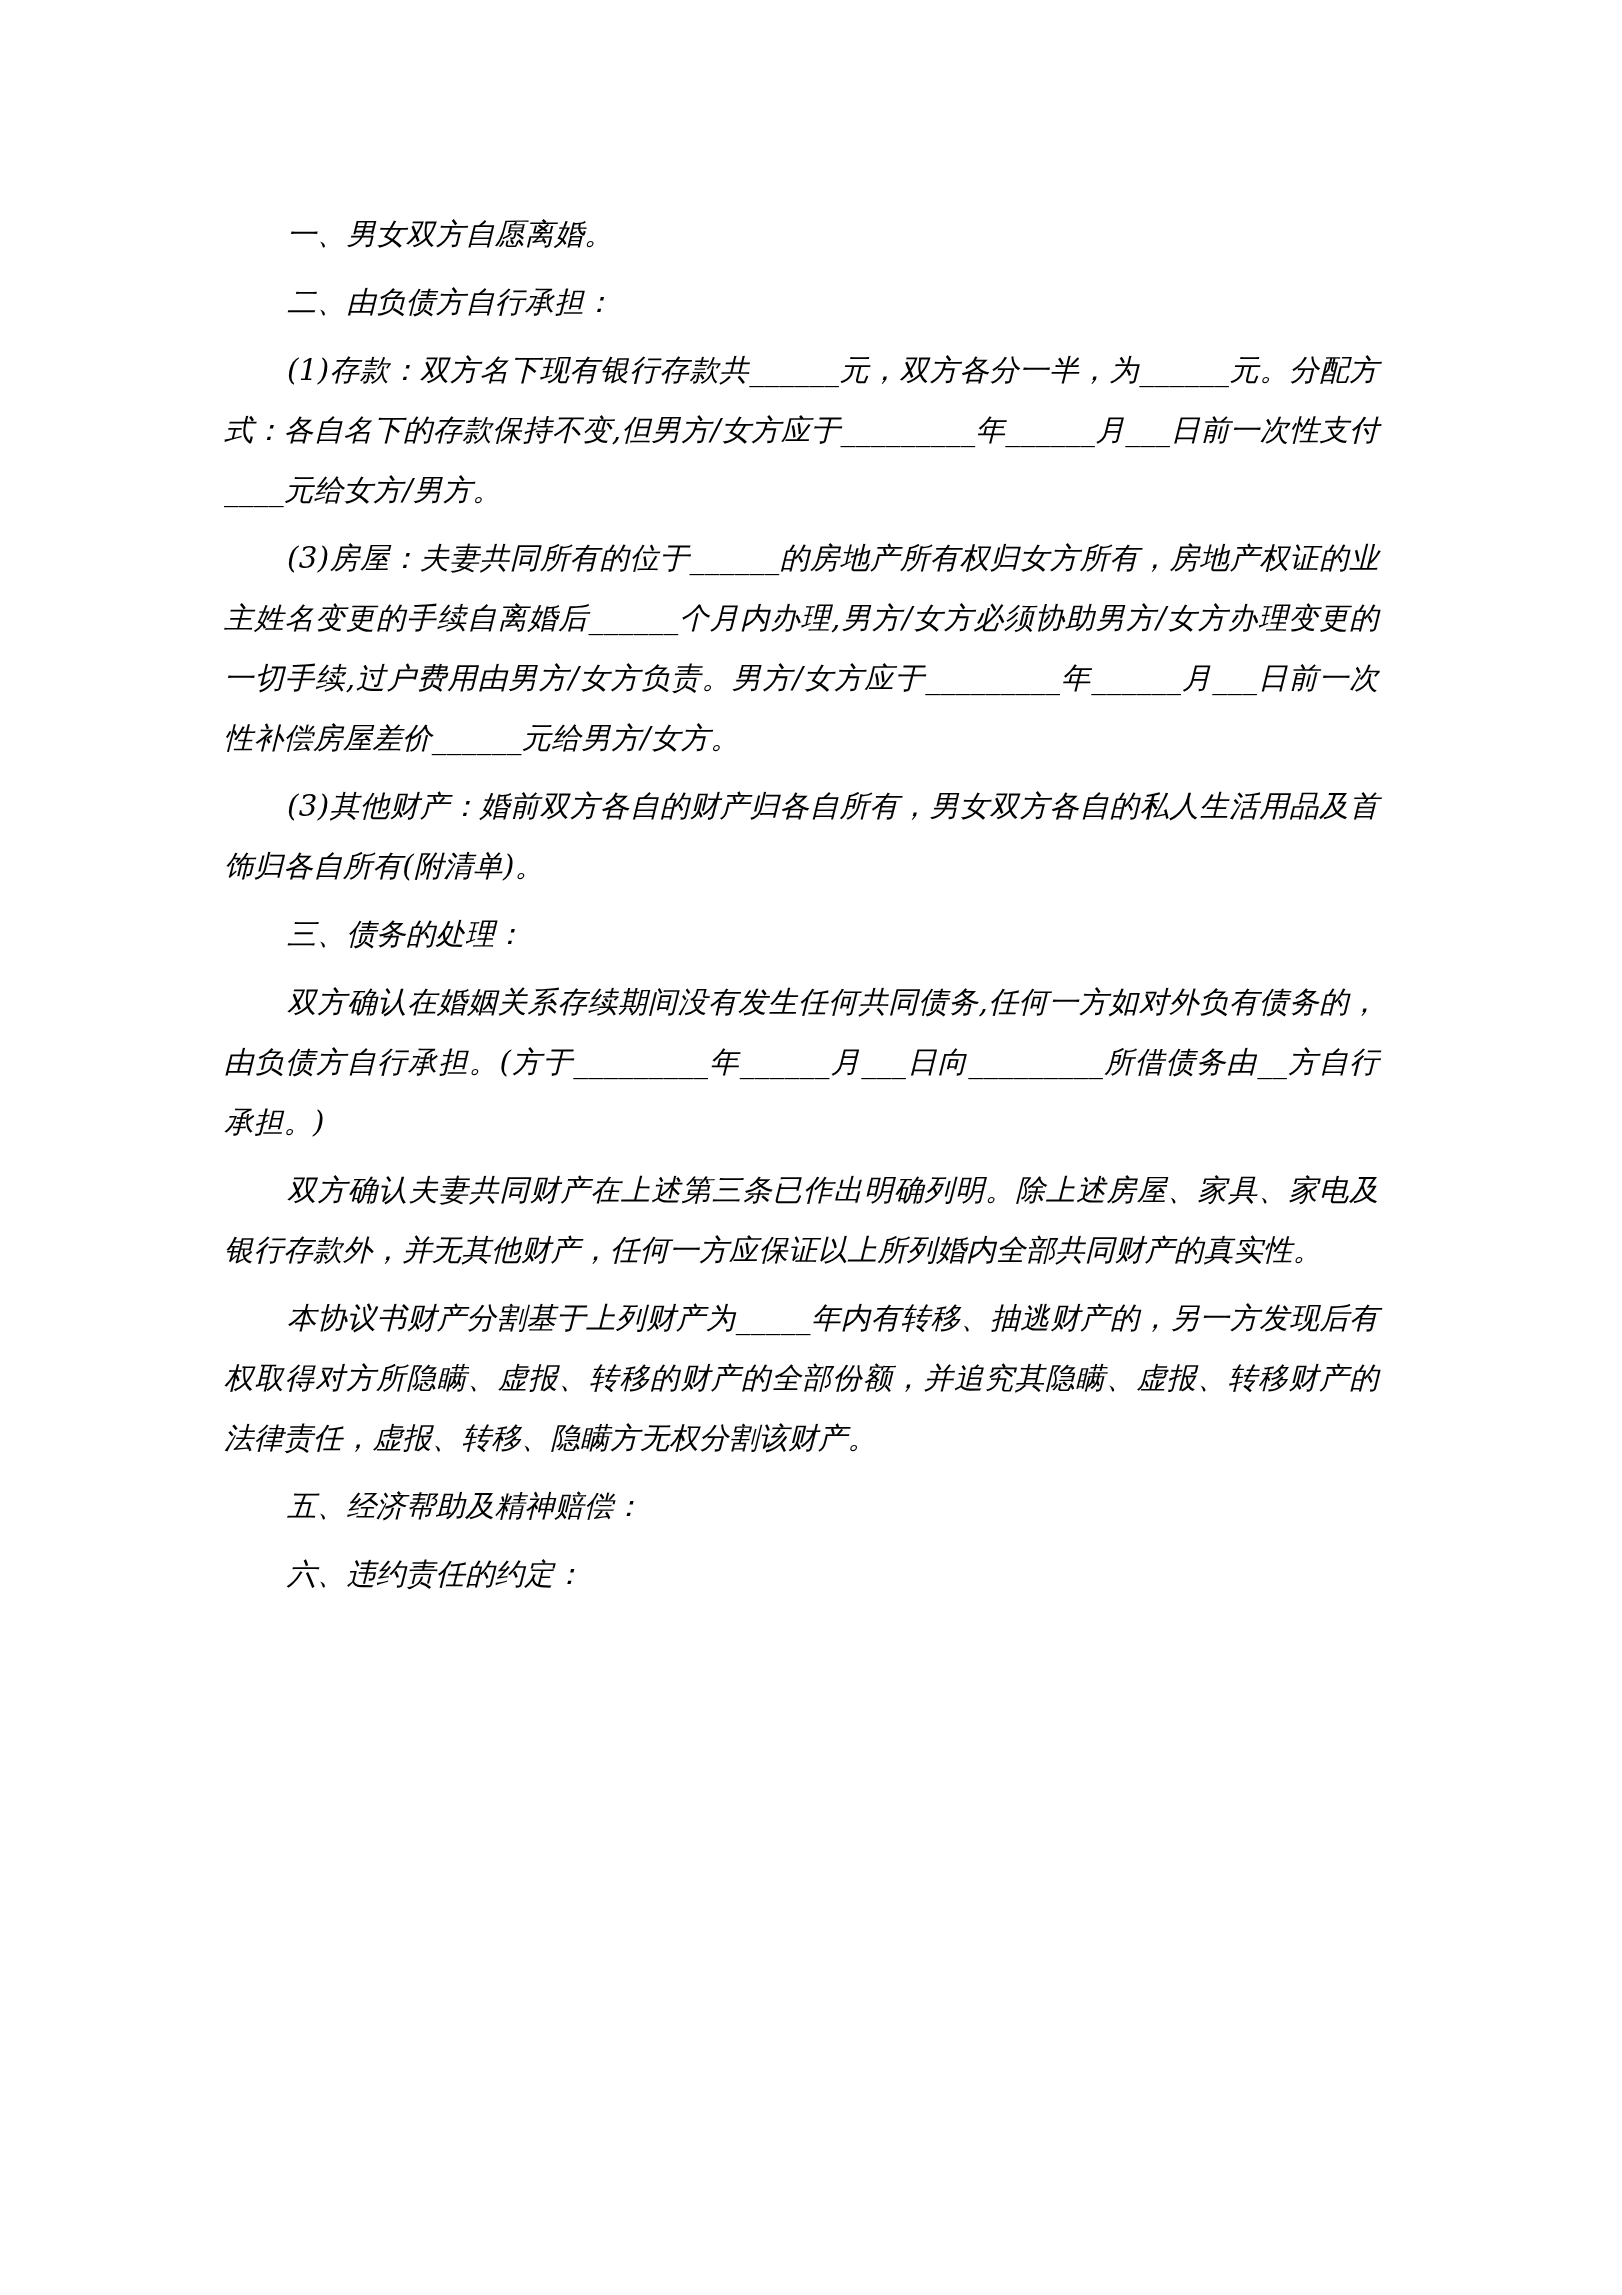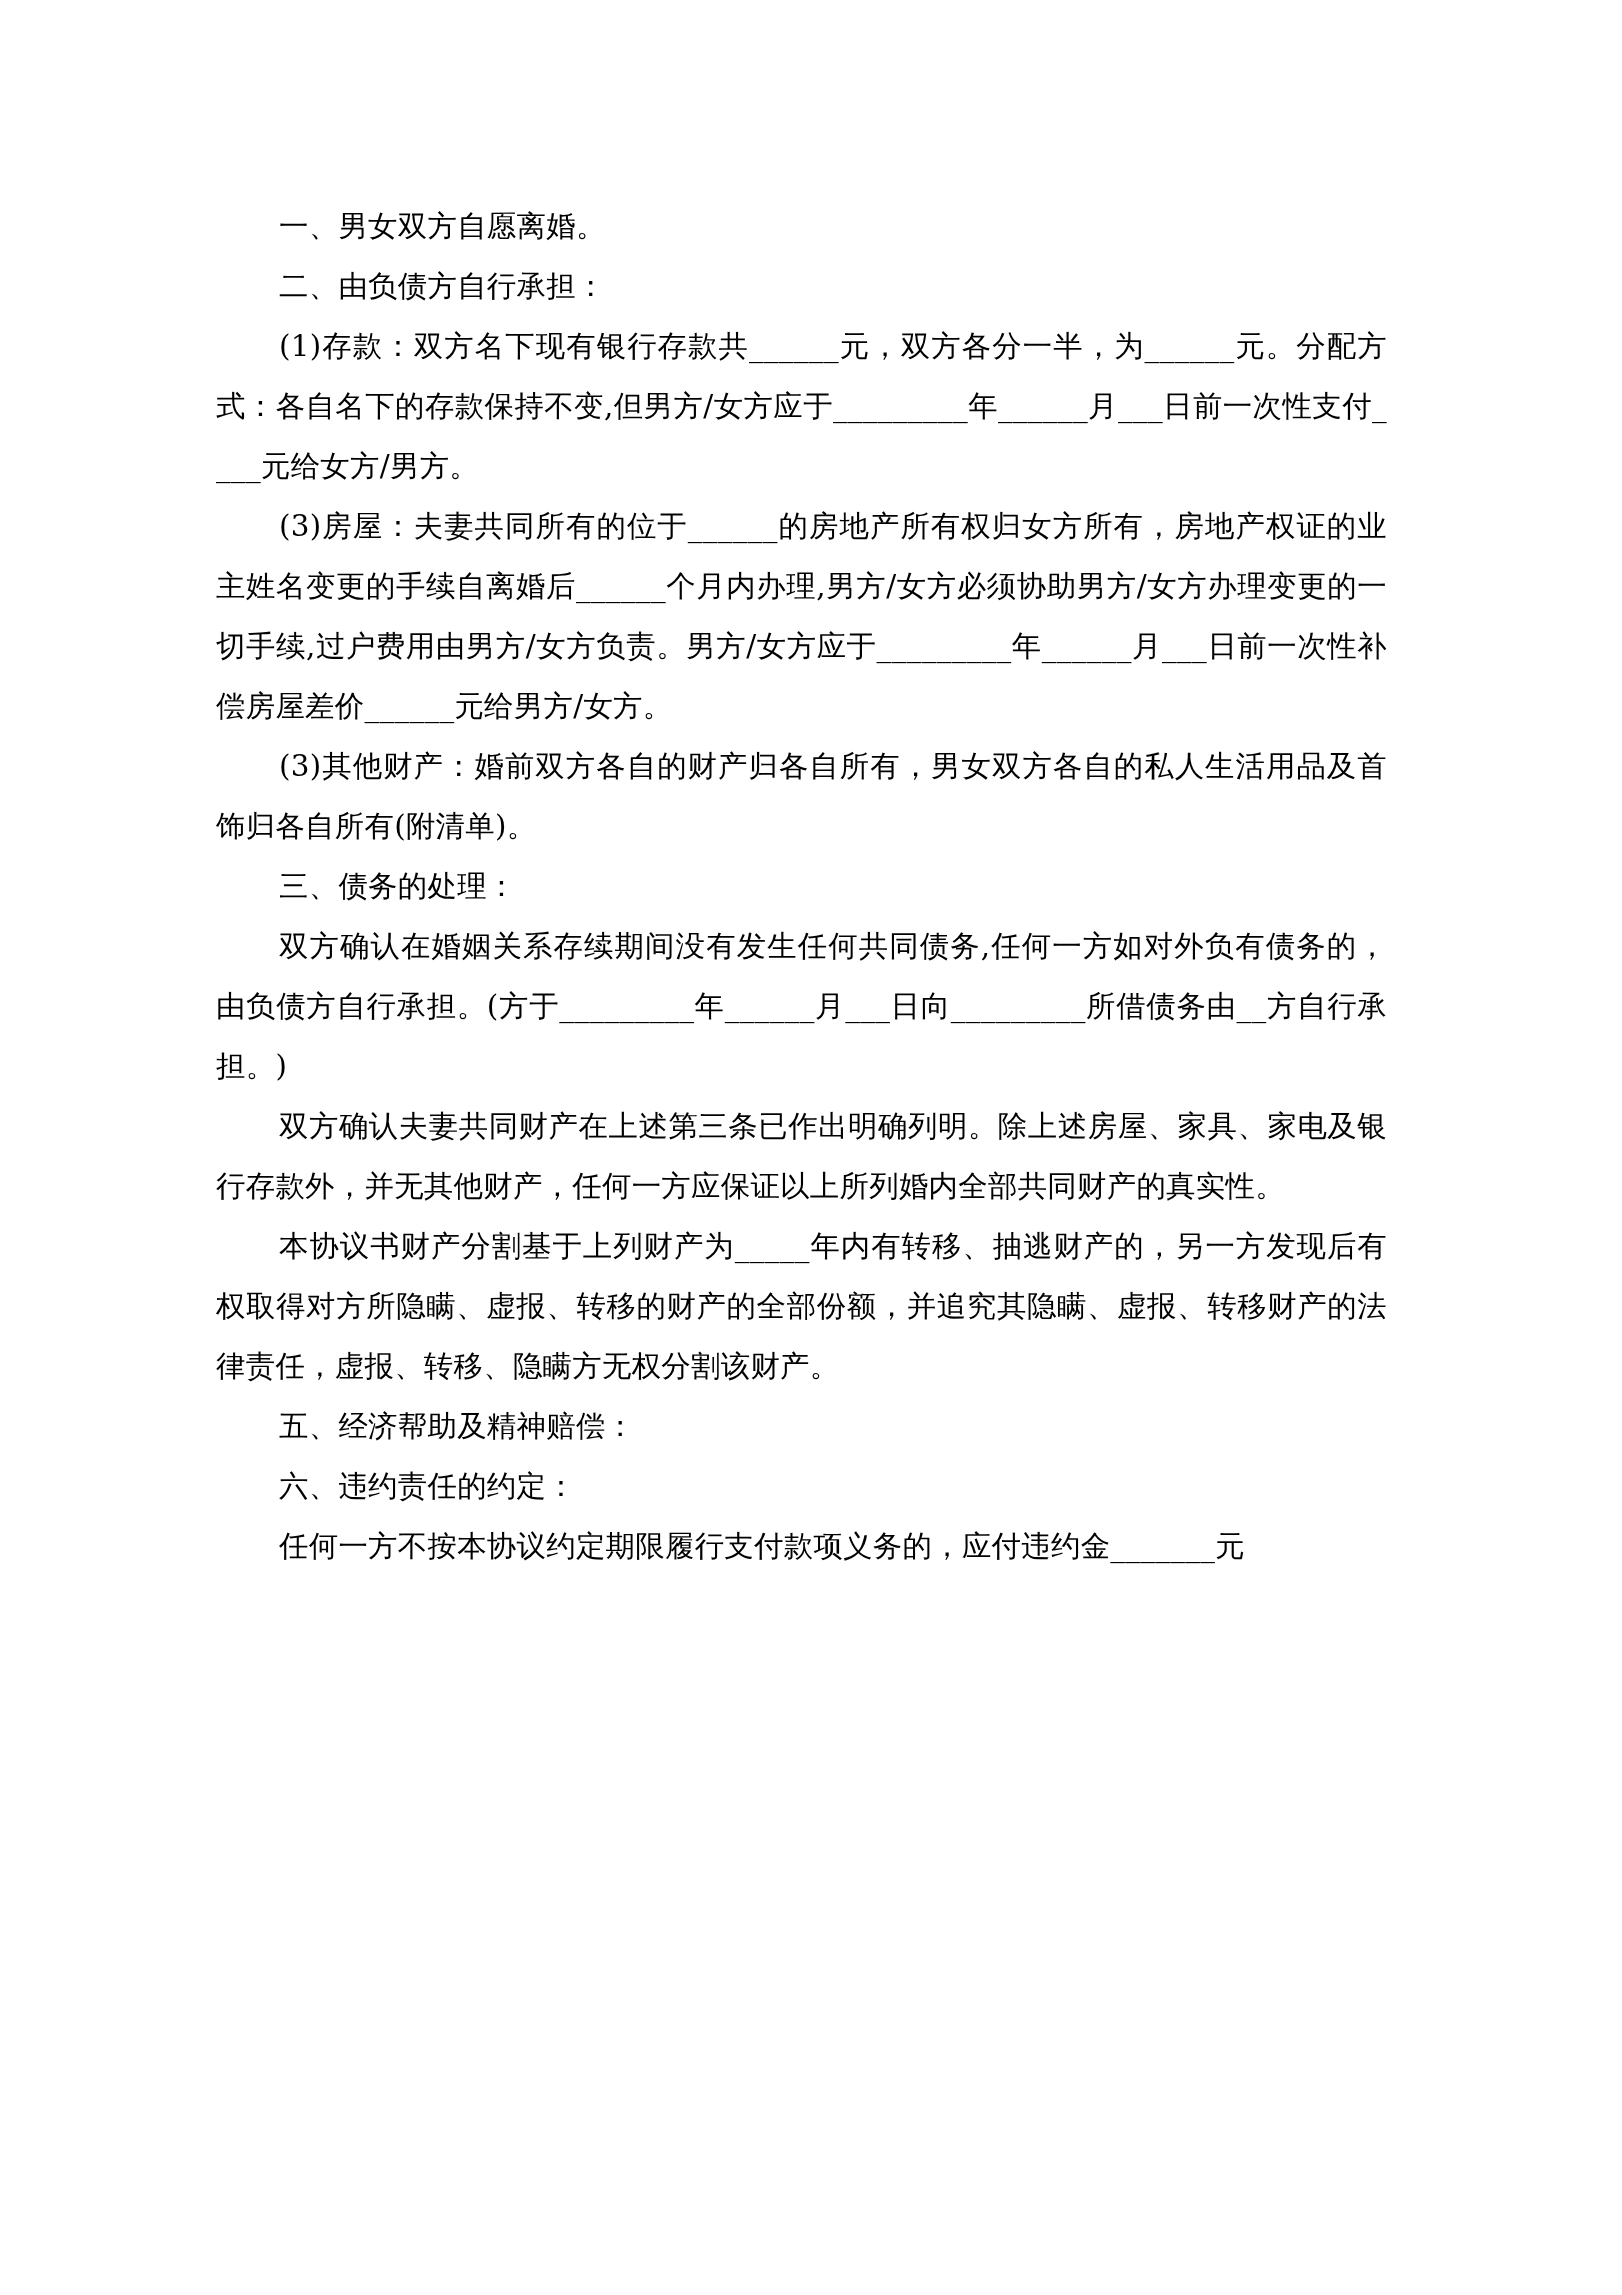--- a/index.html
+++ b/index.html
@@ -25,24 +25,25 @@
   }
 
   
   .para {
     font-family: "DejaVu Serif", "Liberation Serif", serif;
     font-size: 29.4px;
     line-height: 60px;
     color: #000000;
     text-align: justify;
     text-justify: inter-character;
-    margin: 0;
+    margin: 8px;
     letter-spacing: 0.3px;
     white-space: pre-wrap;
     word-break: break-all;
+    font-style: italic;
   }
 
   
   .para.heading {
     text-indent: 63px;
   }
 
   
   .para.indent {
     text-indent: 63px;
@@ -58,16 +59,15 @@
       <p class="para heading">二、由负债方自行承担：</p>
       <p class="para indent">(1)存款：双方名下现有银行存款共______元，双方各分一半，为______元。分配方式：各自名下的存款保持不变,但男方/女方应于_________年______月___日前一次性支付____元给女方/男方。</p>
       <p class="para indent">(3)房屋：夫妻共同所有的位于______的房地产所有权归女方所有，房地产权证的业主姓名变更的手续自离婚后______个月内办理,男方/女方必须协助男方/女方办理变更的一切手续,过户费用由男方/女方负责。男方/女方应于_________年______月___日前一次性补偿房屋差价______元给男方/女方。</p>
       <p class="para indent">(3)其他财产：婚前双方各自的财产归各自所有，男女双方各自的私人生活用品及首饰归各自所有(附清单)。</p>
       <p class="para heading">三、债务的处理：</p>
       <p class="para indent">双方确认在婚姻关系存续期间没有发生任何共同债务,任何一方如对外负有债务的，由负债方自行承担。(方于_________年______月___日向_________所借债务由__方自行承担。)</p>
       <p class="para indent">双方确认夫妻共同财产在上述第三条已作出明确列明。除上述房屋、家具、家电及银行存款外，并无其他财产，任何一方应保证以上所列婚内全部共同财产的真实性。</p>
       <p class="para indent">本协议书财产分割基于上列财产为_____年内有转移、抽逃财产的，另一方发现后有权取得对方所隐瞒、虚报、转移的财产的全部份额，并追究其隐瞒、虚报、转移财产的法律责任，虚报、转移、隐瞒方无权分割该财产。</p>
       <p class="para heading">五、经济帮助及精神赔偿：</p>
       <p class="para heading">六、违约责任的约定：</p>
-      <p class="para indent">任何一方不按本协议约定期限履行支付款项义务的，应付违约金_______元</p>
     </div>
 </div>
 
 
 </body></html>

